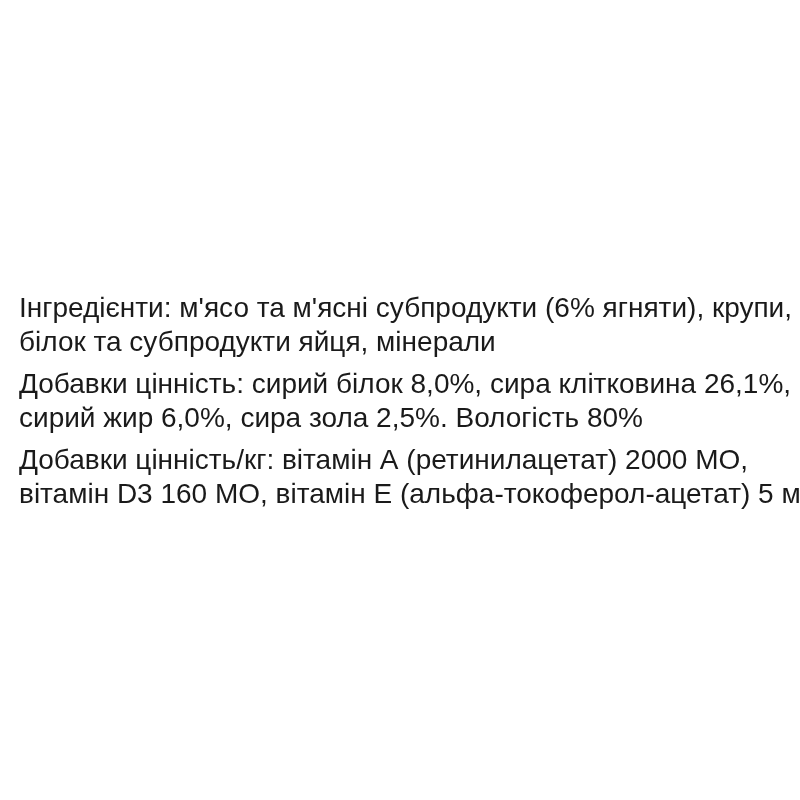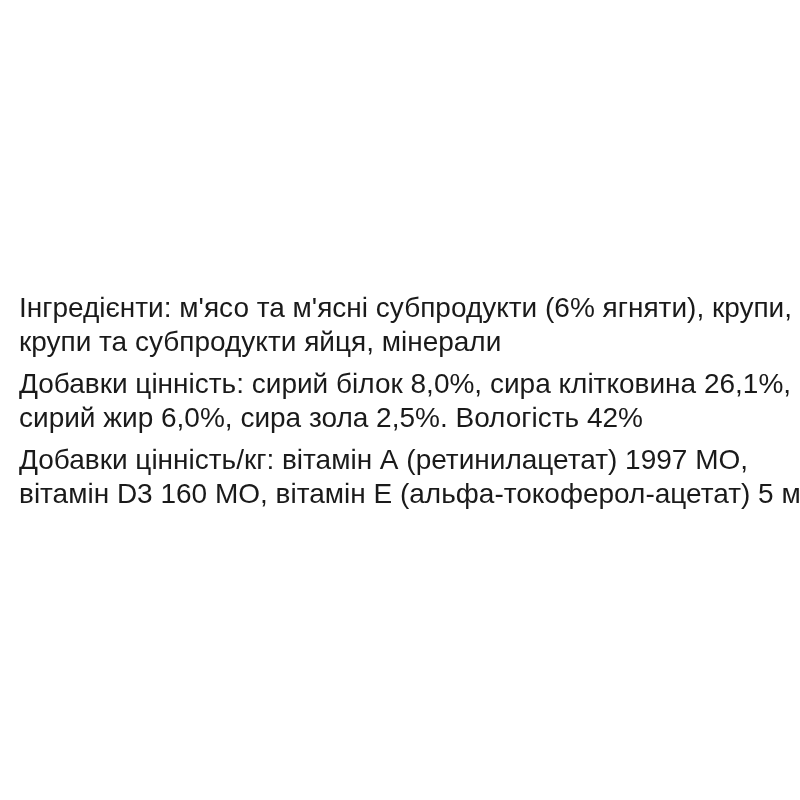--- a/index.html
+++ b/index.html
@@ -34,26 +34,26 @@
     white-space: nowrap;
   }
 </style>
 </head>
 <body>
 
 <main class="text-block">
 
   <p class="para">
     <span class="line"><strong>Інгредієнти:</strong><span> м'ясо та м'ясні субпродукти (6% ягняти), крупи,</span></span>
-    <span class="line">крупи та субпродукти яйця, мінерали</span>
+    <span class="line">білок та субпродукти яйця, мінерали</span>
   </p>
 
   <p class="para">
     <span class="line"><strong>Добавки цінність:</strong><span> сирий білок 8,0%, сира клітковина 26,1%,</span></span>
-    <span class="line">сирий жир 6,0%, сира зола 2,5%. Вологість 42%</span>
+    <span class="line">сирий жир 6,0%, сира зола 2,5%. Вологість 80%</span>
   </p>
 
   <p class="para">
-    <span class="line"><strong>Добавки цінність/кг:</strong><span> вітамін А (ретинилацетат) 1997 МО,</span></span>
+    <span class="line"><strong>Добавки цінність/кг:</strong><span> вітамін А (ретинилацетат) 2000 МО,</span></span>
     <span class="line">вітамін D3 160 МО, вітамін Е (альфа-токоферол-ацетат) 5 мг</span>
   </p>
 
 </main>
 
 </body></html>

